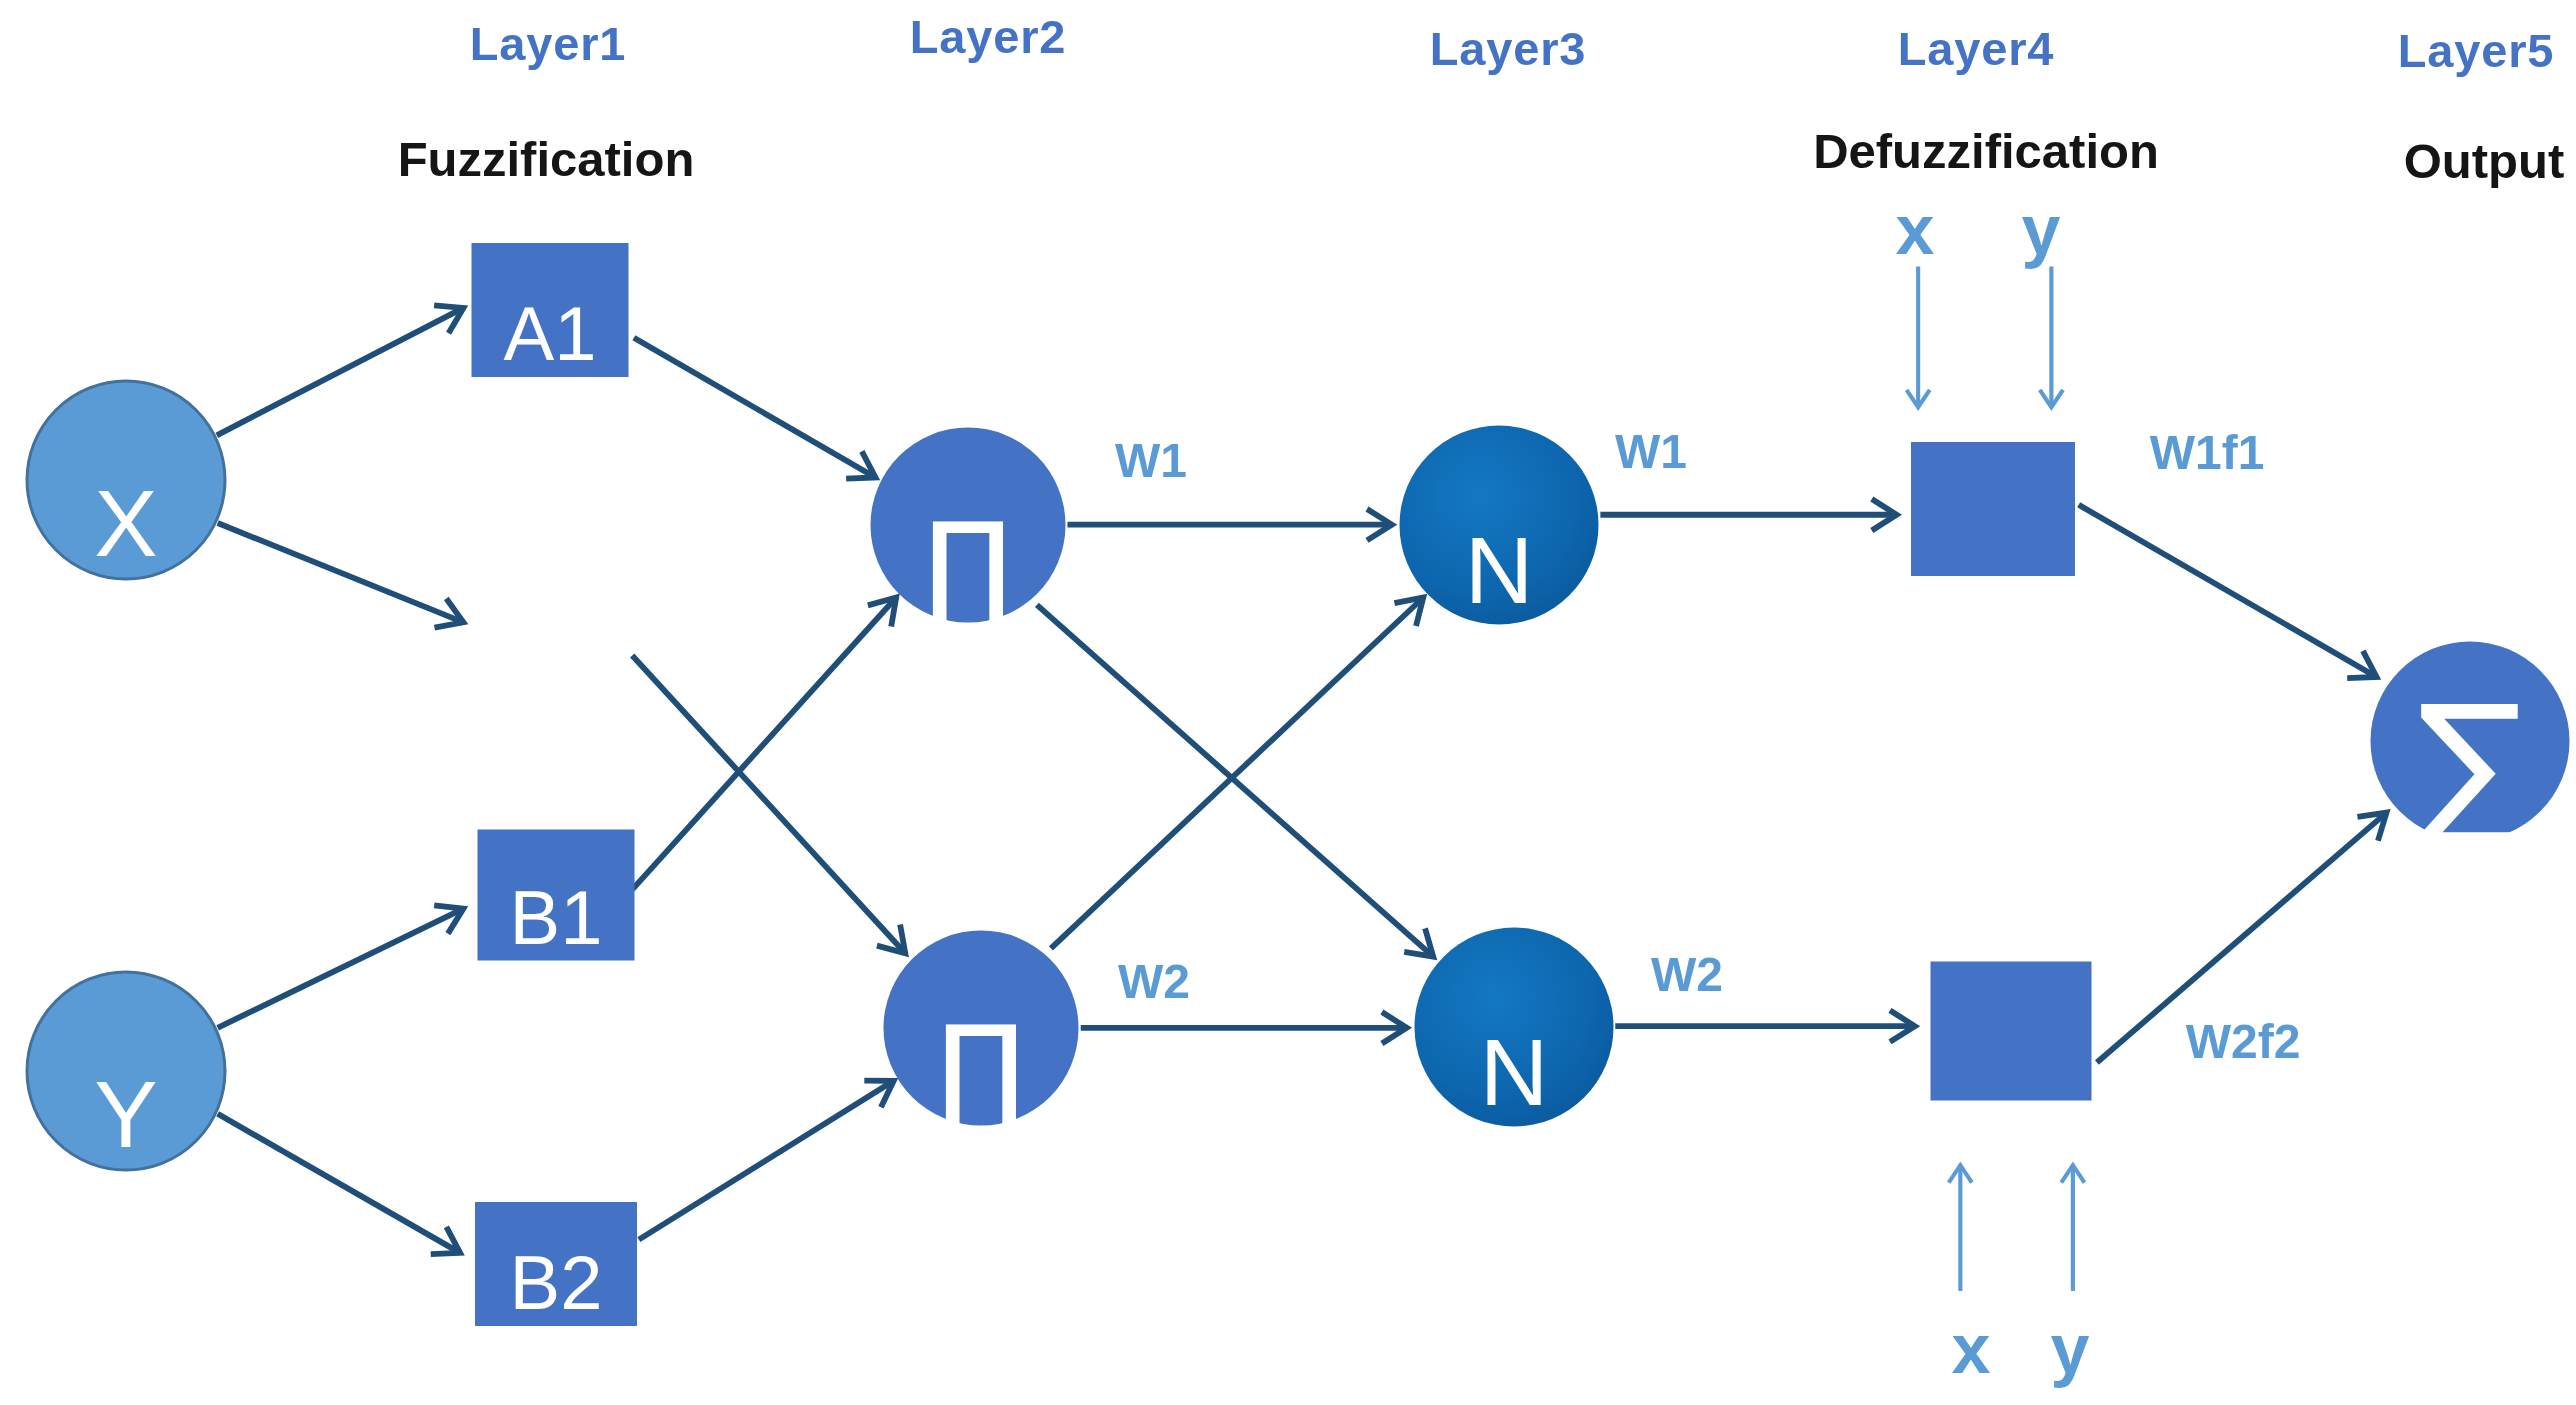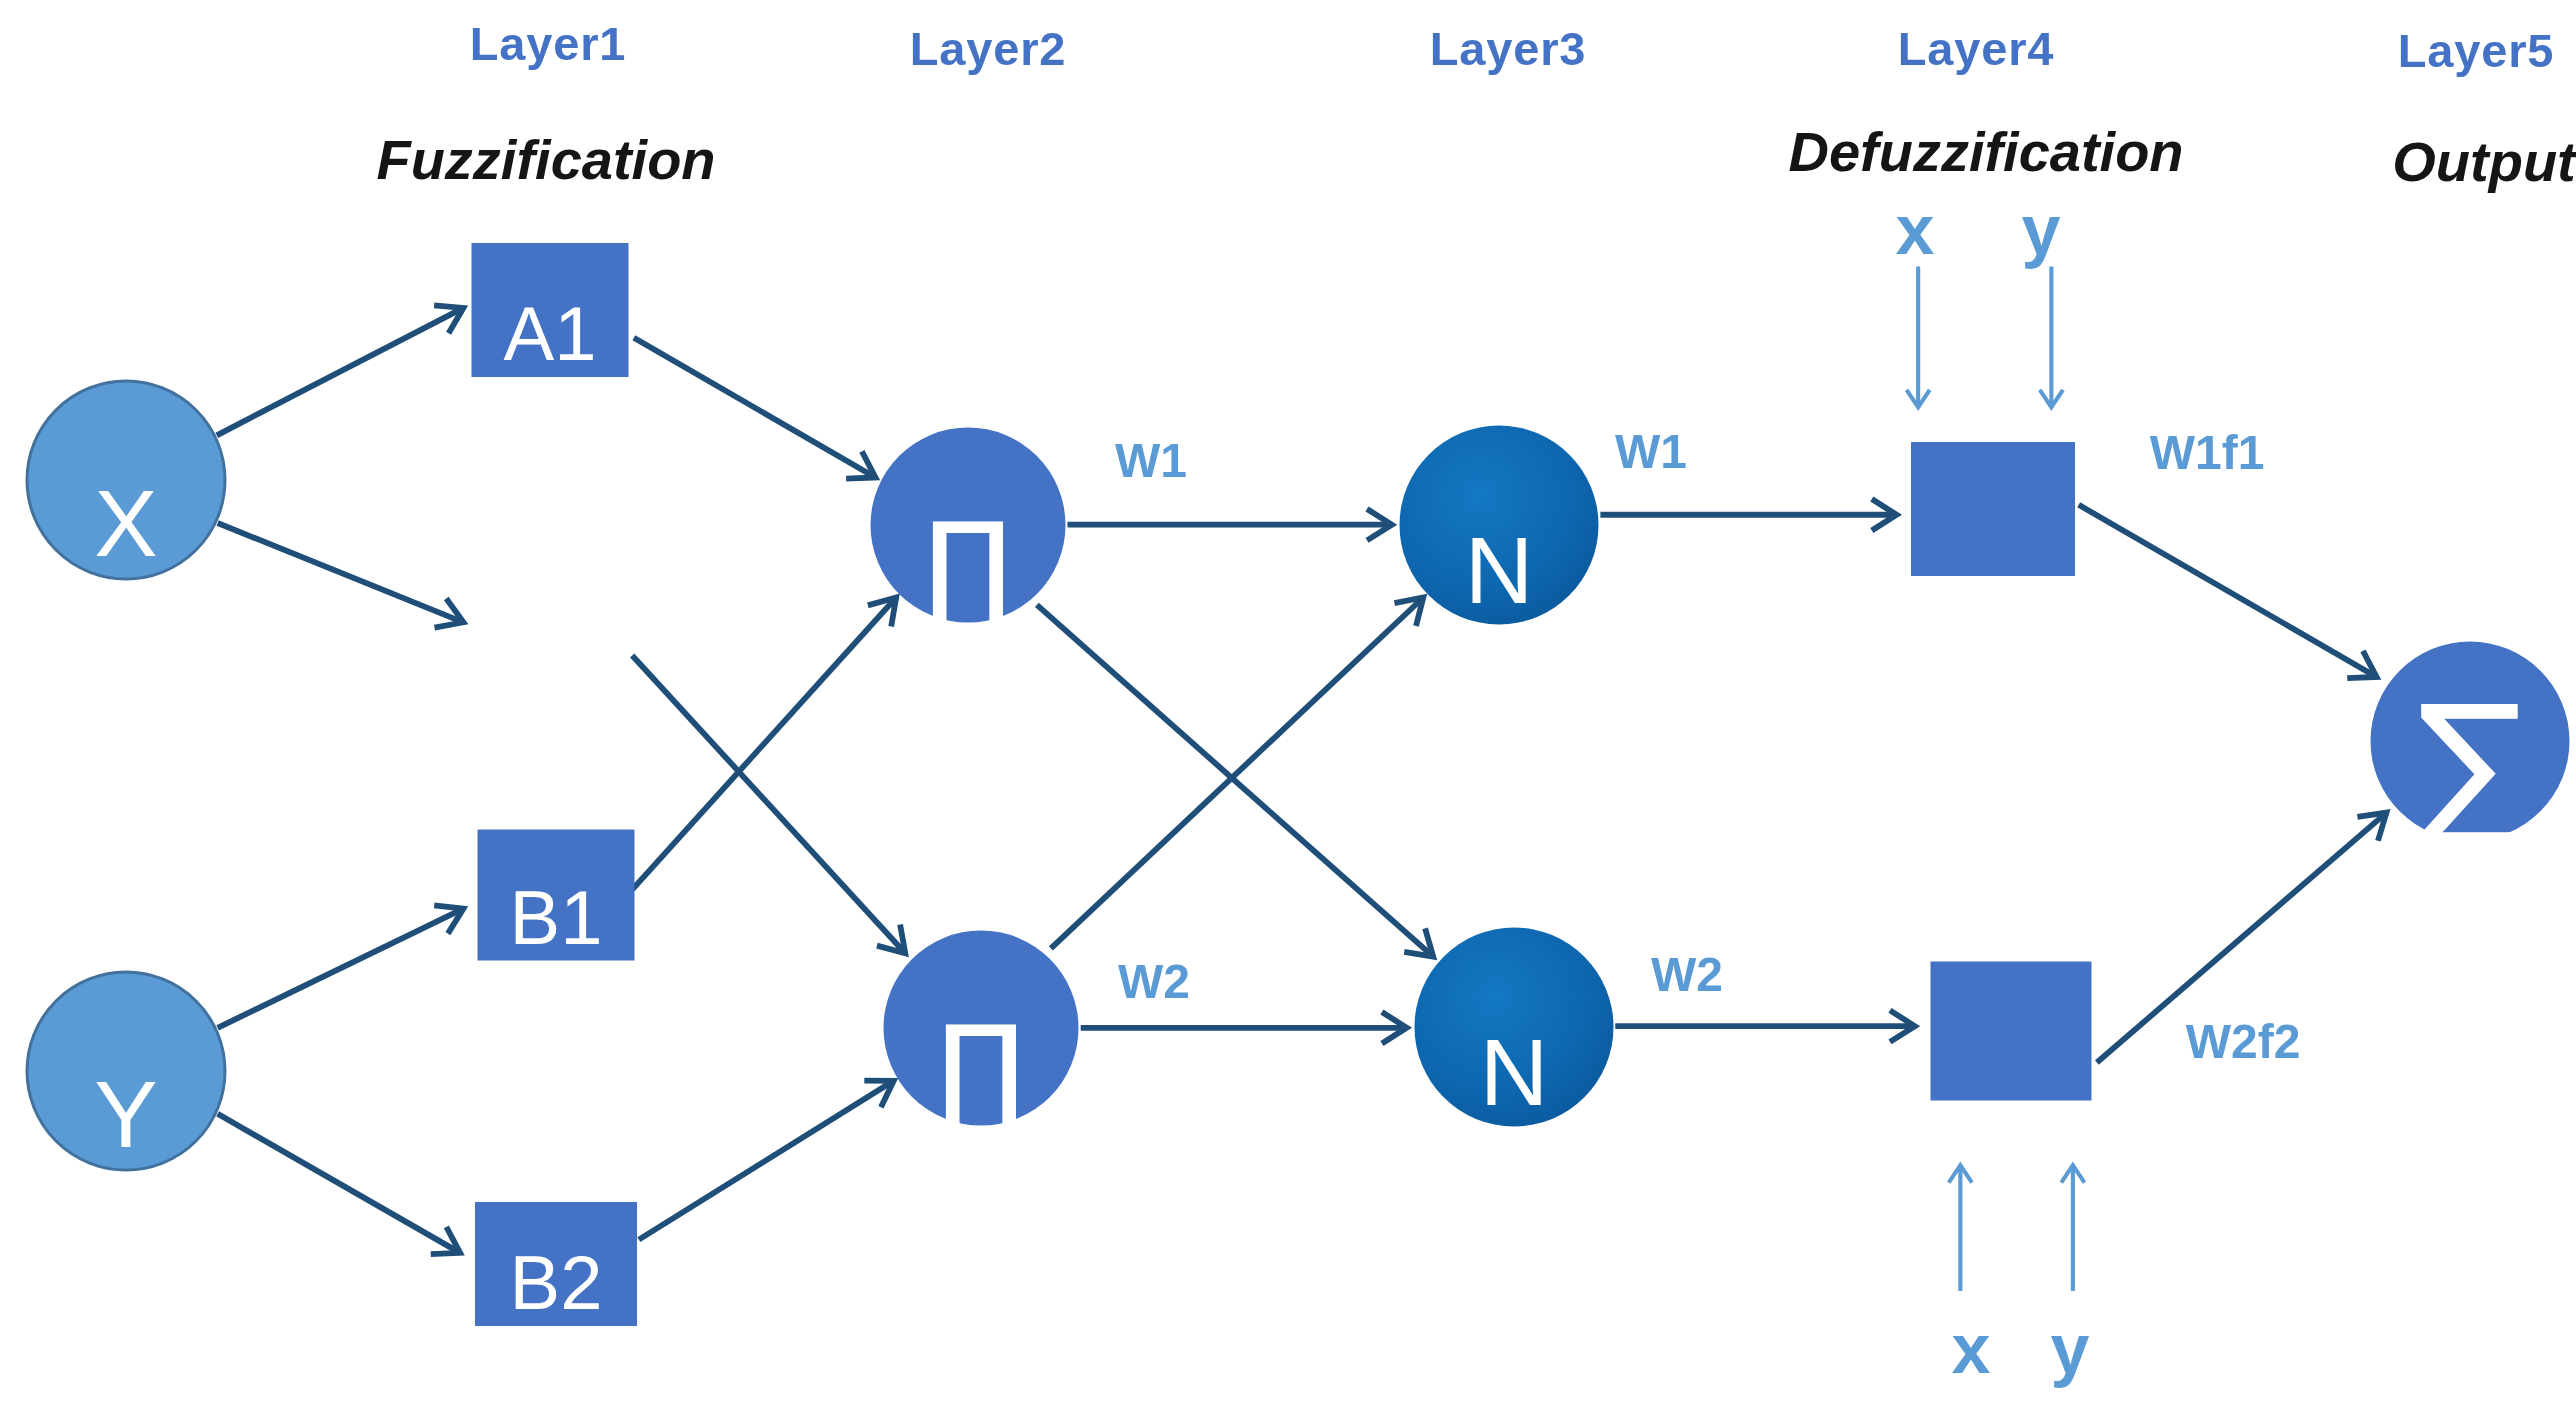--- a/index.html
+++ b/index.html
@@ -1,21 +1,21 @@
 <!DOCTYPE html>
 <html style="font-size:13.2px"><head>
 <meta charset="utf-8">
 <style>
   html,body{margin:0;padding:0;background:#ffffff;}
   body{width:2576px;height:1406px;overflow:hidden;}
   .canvas{position:relative;width:2576px;height:1002px;
           font-family:"Liberation Sans","DejaVu Sans",sans-serif;}
   .abs{position:absolute;transform:translate(-50%,-50%);white-space:nowrap;}
   .layer-name{font-size:47px;color:#4472C4;font-weight:600;letter-spacing:0.8px;}
-  .fn-name{font-size:56px;color:#151515;font-weight:700;font-style:italic;}
+  .fn-name{font-size:49px;color:#151515;font-weight:700;}
   .node{position:absolute;transform:translate(-50%,-50%);
         display:flex;align-items:flex-end;justify-content:center;color:#ffffff;}
   .circle{border-radius:50%;}
   .input{background:#5B9BD5;border:3.3px solid #41719C;font-size:95px;}
   .mfbox{background:#4472C4;font-size:76px;}
   .pi{background:#4472C4;font-size:116px;font-family:"DejaVu Sans",sans-serif;line-height:1;}
   .norm{background:radial-gradient(circle at 40% 35%, #1478C2 0%, #0D66AE 55%, #09508F 100%);
         font-size:95px;}
   .dsq{background:#4472C4;}
   .sum{background:#4472C4;font-size:157px;font-family:"DejaVu Sans",sans-serif;line-height:1;}
@@ -55,21 +55,21 @@
     <line class="edge" x1="1952" y1="1240" x2="2314" y2="1240" marker-end="url(#ah)"></line>
     <line class="edge" x1="2512" y1="610" x2="2872" y2="818" marker-end="url(#ah)"></line>
     <line class="edge" x1="2534" y1="1284" x2="2884" y2="982" marker-end="url(#ah)"></line>
     <line class="edge-light" x1="2318" y1="322" x2="2318" y2="492" marker-end="url(#ahl)"></line>
     <line class="edge-light" x1="2479" y1="322" x2="2479" y2="492" marker-end="url(#ahl)"></line>
     <line class="edge-light" x1="2369" y1="1560" x2="2369" y2="1408" marker-end="url(#ahl)"></line>
     <line class="edge-light" x1="2505" y1="1560" x2="2505" y2="1408" marker-end="url(#ahl)"></line>
   </svg>
 
   <div class="abs layer-name" style="left:548px;top:43px">Layer1</div>
-  <div class="abs layer-name" style="left:988px;top:48px">Layer2</div>
+  <div class="abs layer-name" style="left:988px;top:36px">Layer2</div>
   <div class="abs layer-name" style="left:1508px;top:48px">Layer3</div>
   <div class="abs layer-name" style="left:1976px;top:48px">Layer4</div>
   <div class="abs layer-name" style="left:2476px;top:50px">Layer5</div>
 
   <div class="abs fn-name" style="left:546px;top:159px">Fuzzification</div>
   <div class="abs fn-name" style="left:1986px;top:151px">Defuzzification</div>
   <div class="abs fn-name" style="left:2484px;top:161px">Output</div>
 
   <div class="node circle input" style="left:126px;top:480px;width:195px;height:195px">
     <span>X</span>

